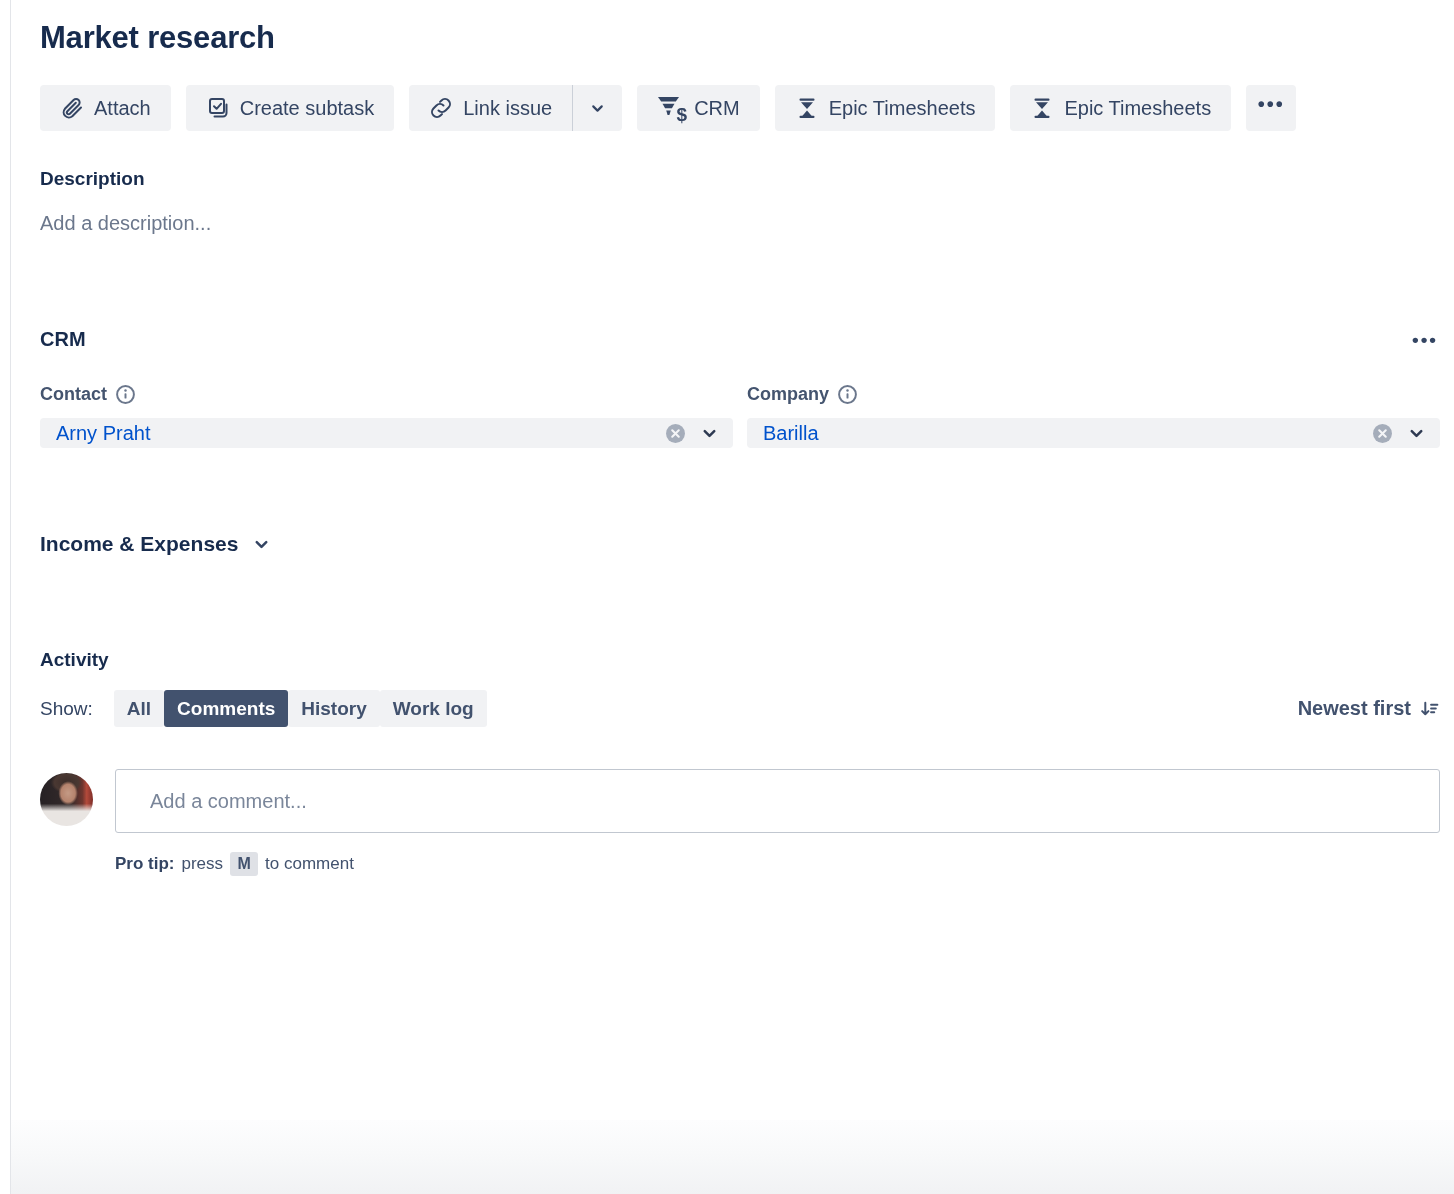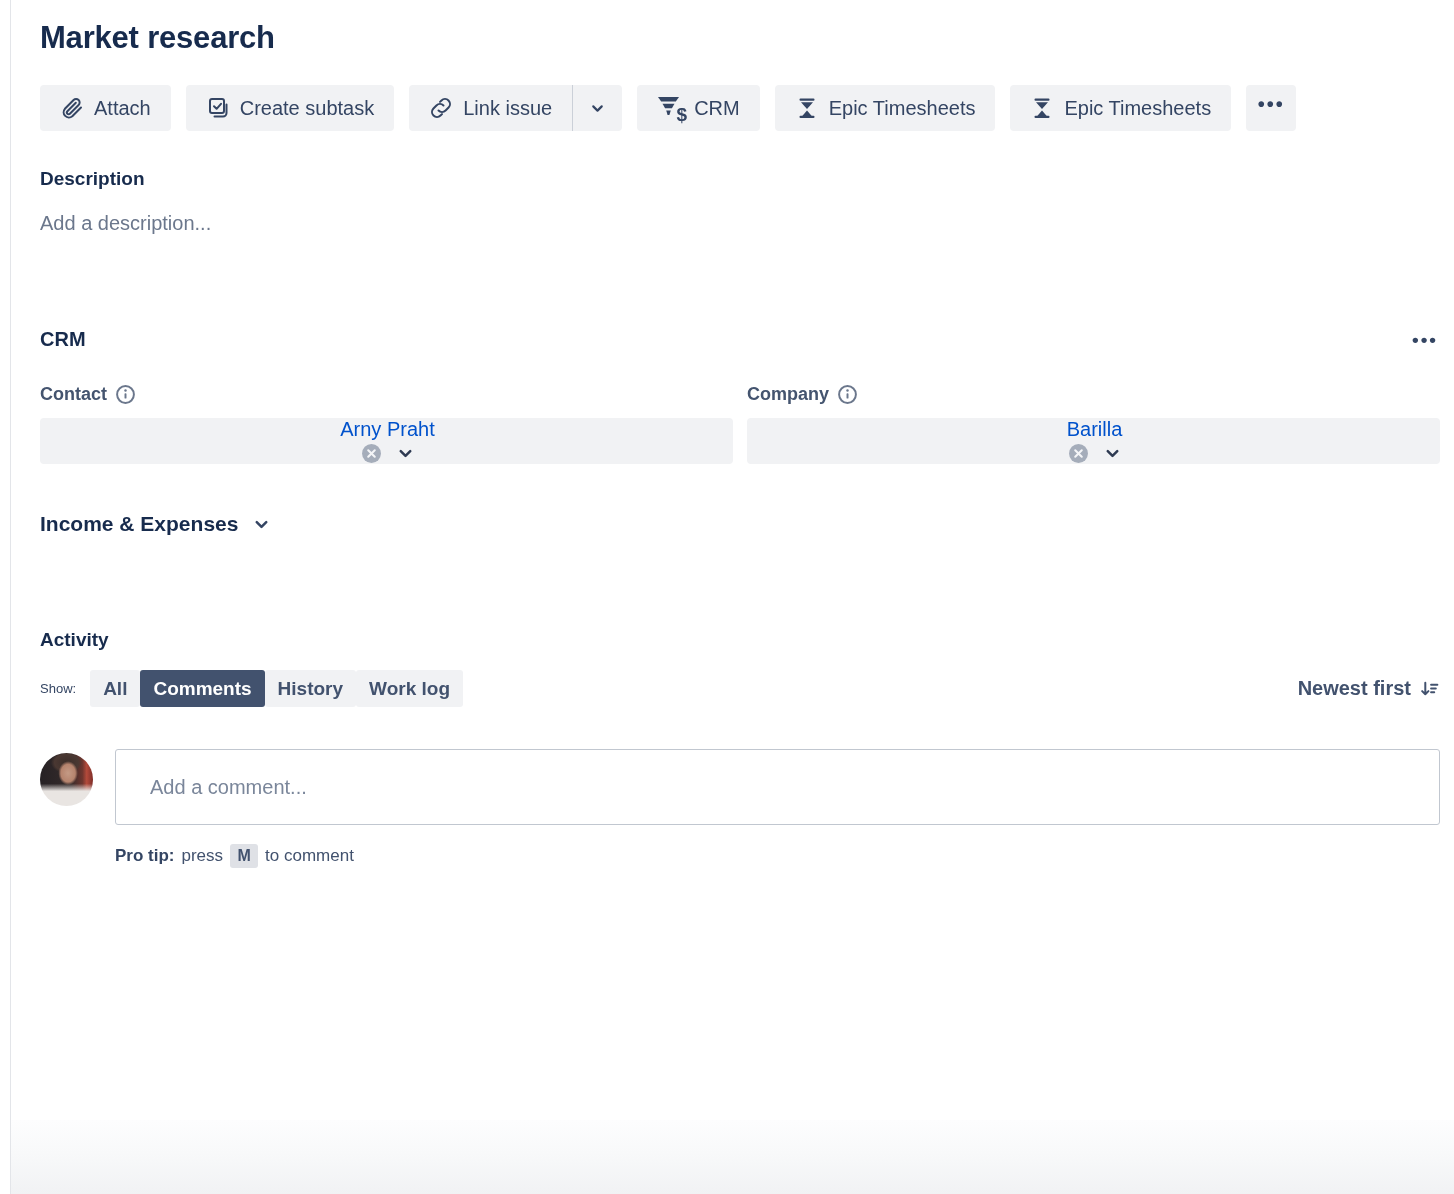--- a/index.html
+++ b/index.html
@@ -139,54 +139,53 @@
     display: flex;
     align-items: center;
     gap: 8px;
     font-size: 18px;
     font-weight: 600;
     color: #44546F;
     text-align: center;
   }
   .select-field {
     margin-top: 13px;
-    height: 46px;
+    height: 30px;
     background: #F1F2F4;
     border-radius: 4px;
     display: flex;
     align-items: center;
     padding: 0 14px 0 16px;
     cursor: pointer;
-    flex-direction: column;
   }
   .select-value {
     flex: 1;
     font-size: 20px;
     color: #0052CC;
   }
   .select-controls { display: flex; align-items: center; gap: 14px; }
 
   
   .income-row {
-    margin-top: 48px;
+    margin-top: 84px;
     display: flex;
     align-items: center;
     gap: 14px;
     cursor: pointer;
   }
   .income-row .section-heading { font-size: 21px; }
 
   
   .activity-heading { margin-top: 93px; }
   .show-row {
     margin-top: 19px;
     display: flex;
     align-items: center;
   }
-  .show-label { font-size: 13px; color: #344563; margin-right: 14px; }
+  .show-label { font-size: 19px; color: #344563; margin-right: 21px; }
   .filters { display: flex; align-items: flex-start; }
   .filter-btn {
     height: 37px;
     display: inline-flex;
     align-items: center;
     padding: 0 13px;
     background: #F1F2F4;
     border-radius: 3px;
     font-size: 19px;
     font-weight: 600;
@@ -219,21 +218,21 @@
     background:
       radial-gradient(ellipse 13px 16px at 53% 38%, #c49a85 0%, #b5836d 55%, rgba(0,0,0,0) 75%),
       radial-gradient(ellipse 20px 14px at 50% 18%, #3c2e2a 0%, #4a3832 60%, rgba(0,0,0,0) 78%),
       linear-gradient(180deg, rgba(0,0,0,0) 58%, #e9e5e2 72%),
       linear-gradient(90deg, #262124 0%, #352b2b 58%, #6e352e 80%, #b34a3b 88%, #7e2d28 100%);
     cursor: pointer;
   }
   .comment-box {
     margin-left: 22px;
     flex: 1;
-    height: 76px;
+    height: 64px;
     background: #ffffff;
     border: 1px solid #C1C7D0;
     border-radius: 3px;
     display: flex;
     align-items: center;
     padding: 0 34px;
     cursor: text;
   }
   .comment-placeholder { font-size: 20px; color: #7A869A; }
   .pro-tip {

